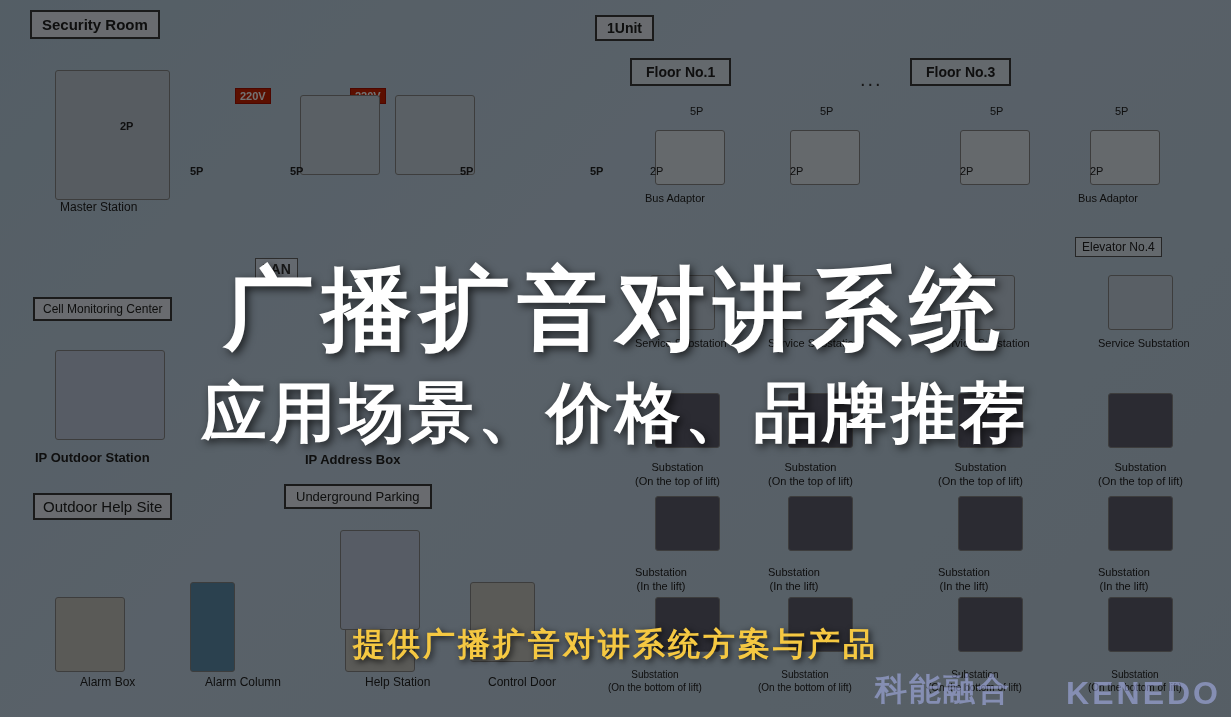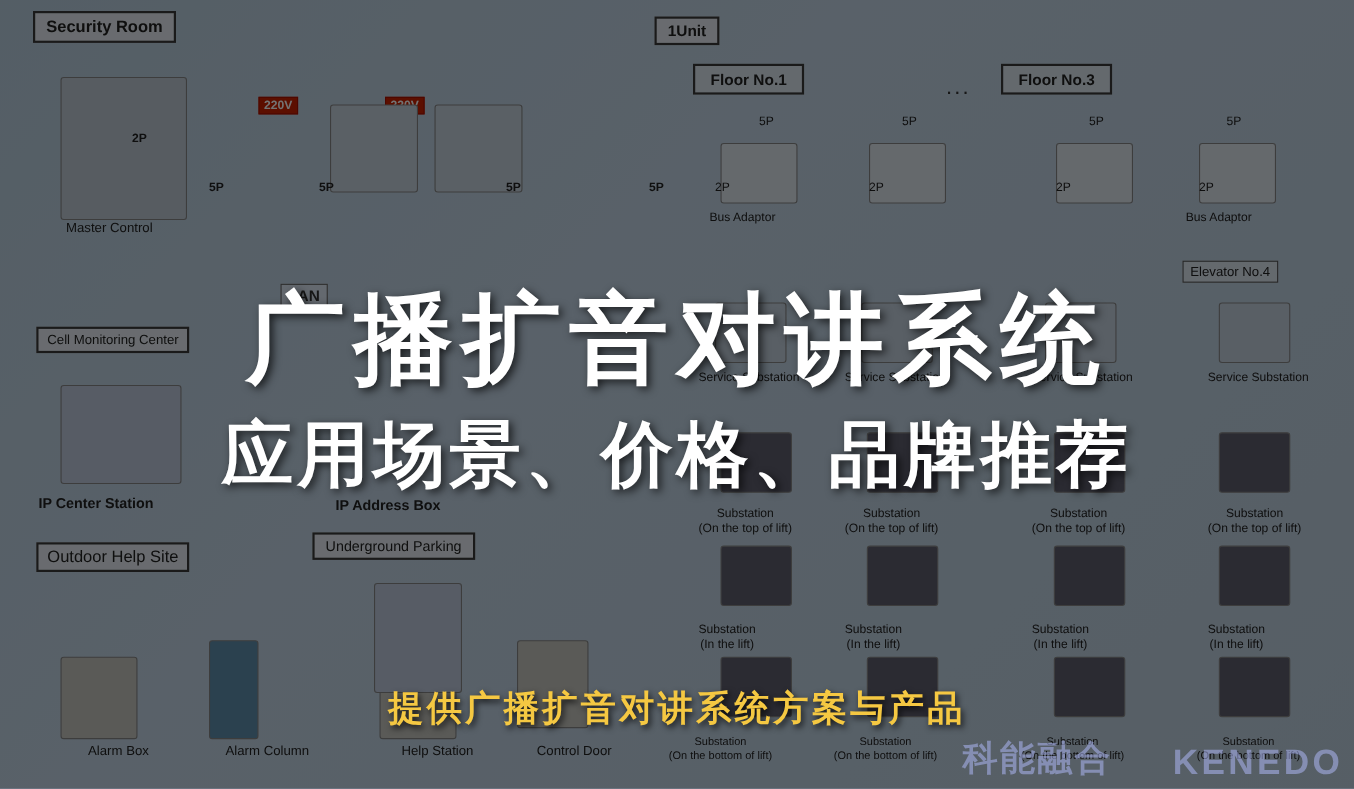--- a/index.html
+++ b/index.html
@@ -309,26 +309,26 @@
     </div>
 
     <div class="outdoor-help-box">
       <span>Outdoor Help Site</span>
     </div>
 
     <div class="underground-box">
       <span>Underground Parking</span>
     </div>
 
-    <div class="ip-master-text">IP Center Station</div>
+    <div class="ip-master-text">IP Outdoor Station</div>
 
     <div class="ip-addr-text">IP Address Box</div>
 
     <div class="device-box" style="top:70px;left:55px;width:115px;height:130px;background:#c0ccd8;"></div>
-    <div class="device-label master-station">Master Control</div>
+    <div class="device-label master-station">Master Station</div>
 
     <div class="voltage-label" style="top:88px;left:235px;">220V</div>
     <div class="voltage-label" style="top:88px;left:350px;">220V</div>
 
     <div class="device-box" style="top:95px;left:300px;width:80px;height:80px;background:#c8d4e0;"></div>
     <div class="device-box" style="top:95px;left:395px;width:80px;height:80px;background:#c8d4e0;"></div>
 
     <div style="position:absolute;top:165px;left:190px;font-size:11px;color:#222;font-weight:bold;">5P</div>
     <div style="position:absolute;top:165px;left:290px;font-size:11px;color:#222;font-weight:bold;">5P</div>
     <div style="position:absolute;top:165px;left:460px;font-size:11px;color:#222;font-weight:bold;">5P</div>

